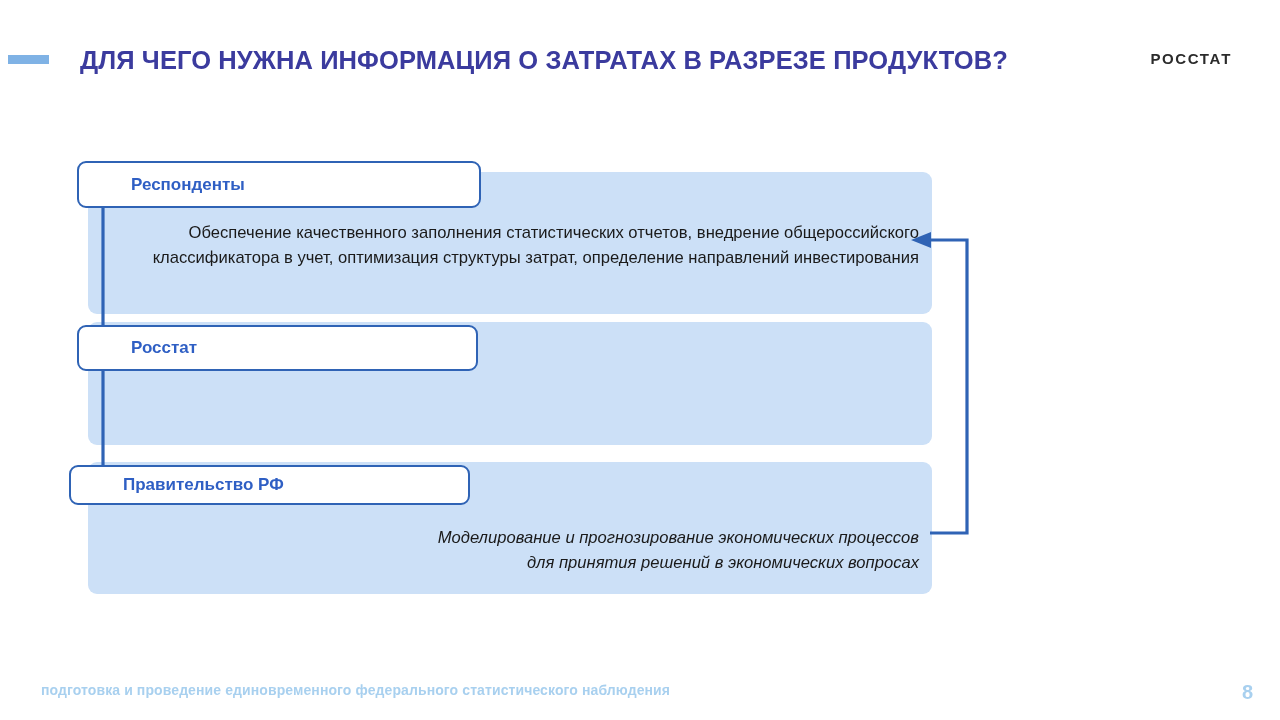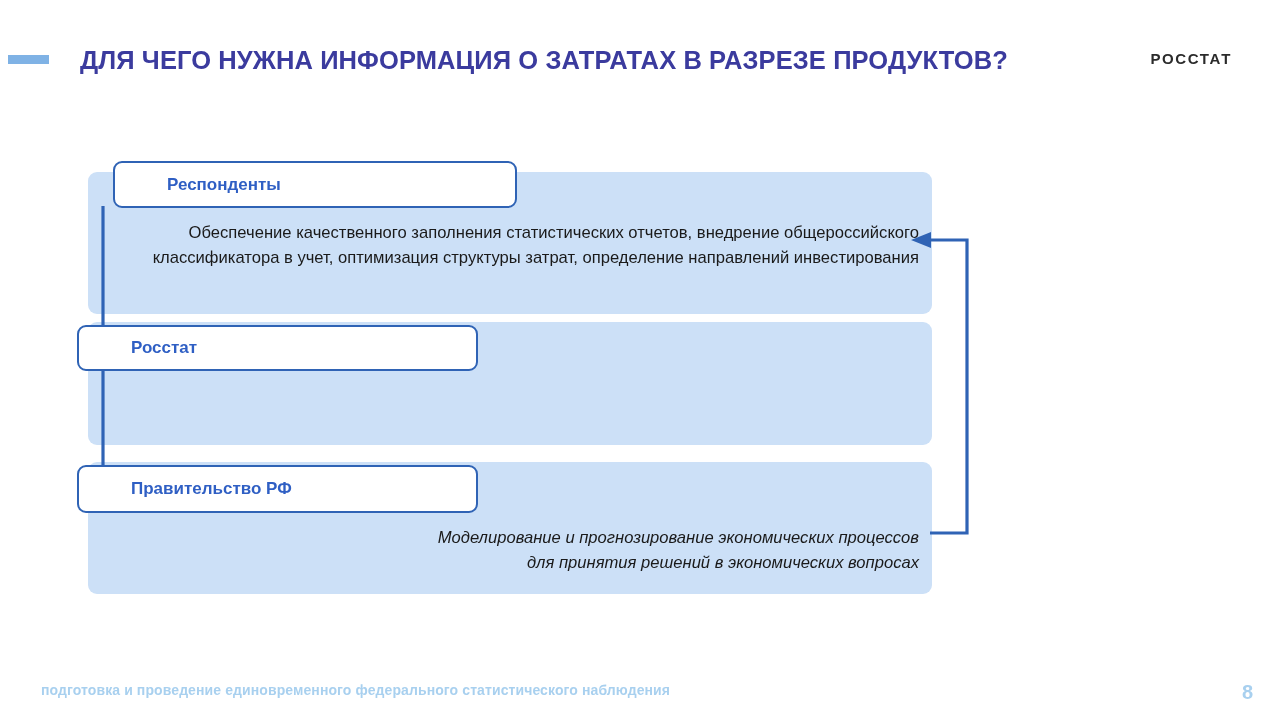--- a/index.html
+++ b/index.html
@@ -85,23 +85,23 @@
   .body-2 { top: 398px; }
   .body-3 { top: 525px; font-style: italic; }
 
   .head-box {
     position: absolute;
     background: #ffffff;
     border: 2.6px solid #2f63b5;
     border-radius: 9px;
     box-sizing: border-box;
   }
-  .head-box-1 { left: 77px; top: 161px; width: 404px; height: 47px; margin-left: 36px; }
+  .head-box-1 { left: 77px; top: 161px; width: 404px; height: 47px; }
   .head-box-2 { left: 77px; top: 325px; width: 401px; height: 46px; }
-  .head-box-3 { left: 77px; top: 465px; width: 401px; height: 48px; }
+  .head-box-3 { left: 69px; top: 465px; width: 401px; height: 40px; }
 
   .head-label {
     position: absolute;
     left: 52px;
     top: 50%;
     transform: translateY(-50%);
     font-size: 17px;
     font-weight: bold;
     color: #2f5fc4;
     white-space: nowrap;

